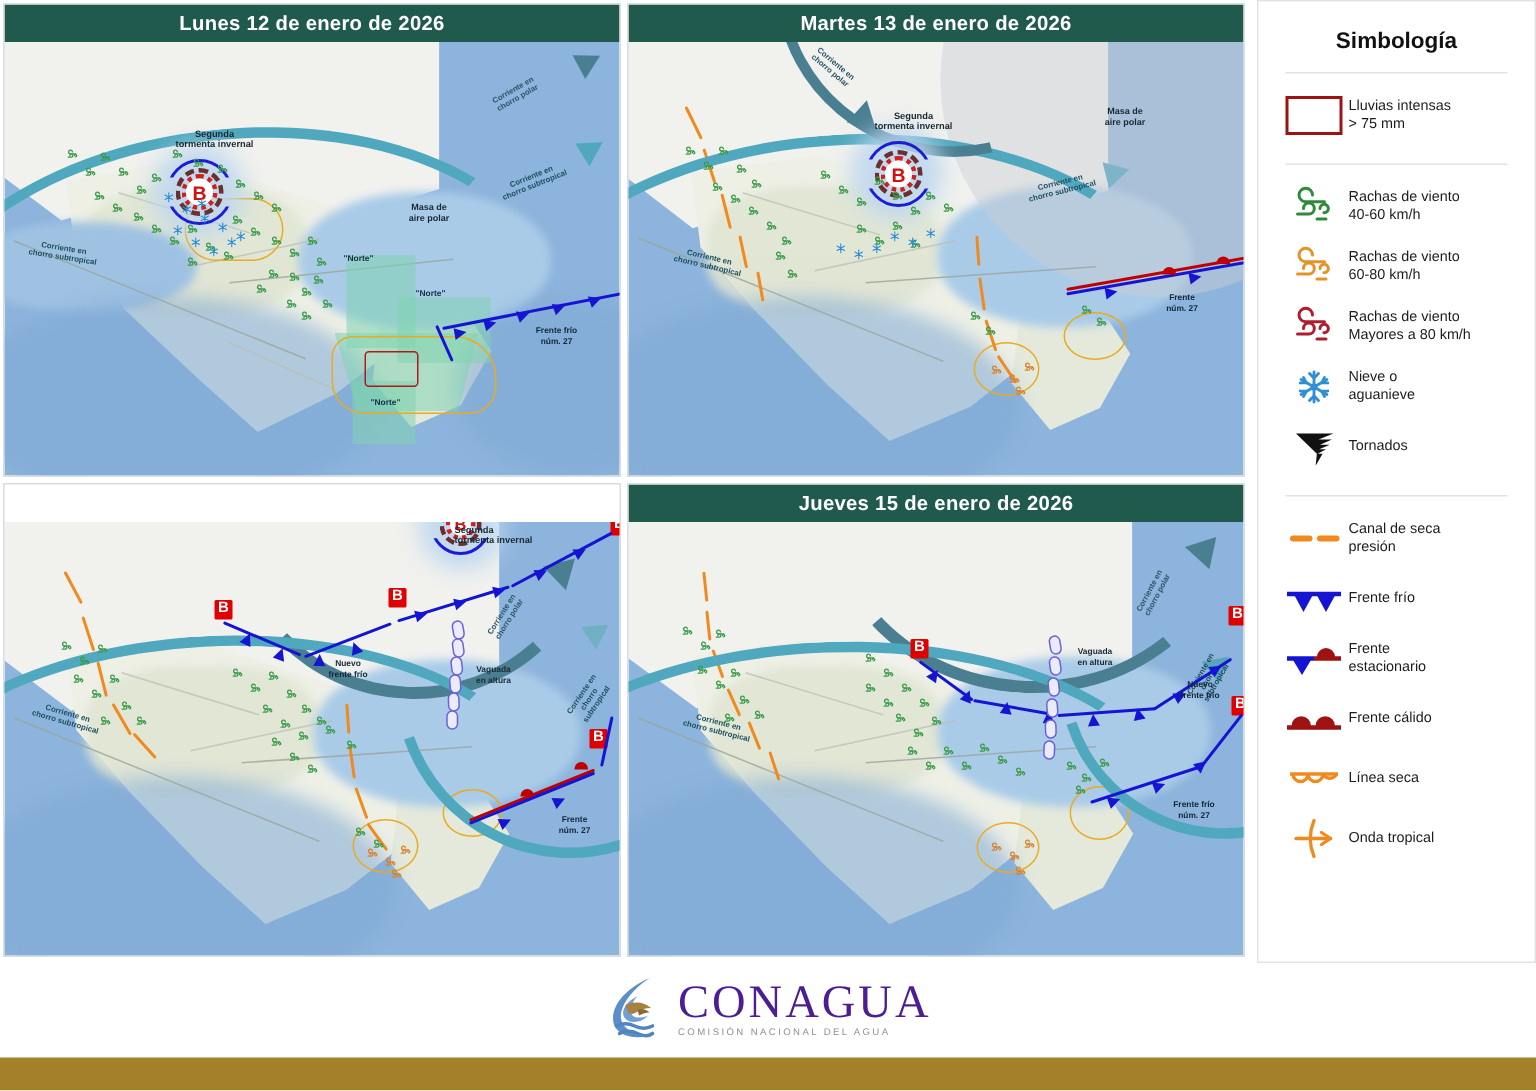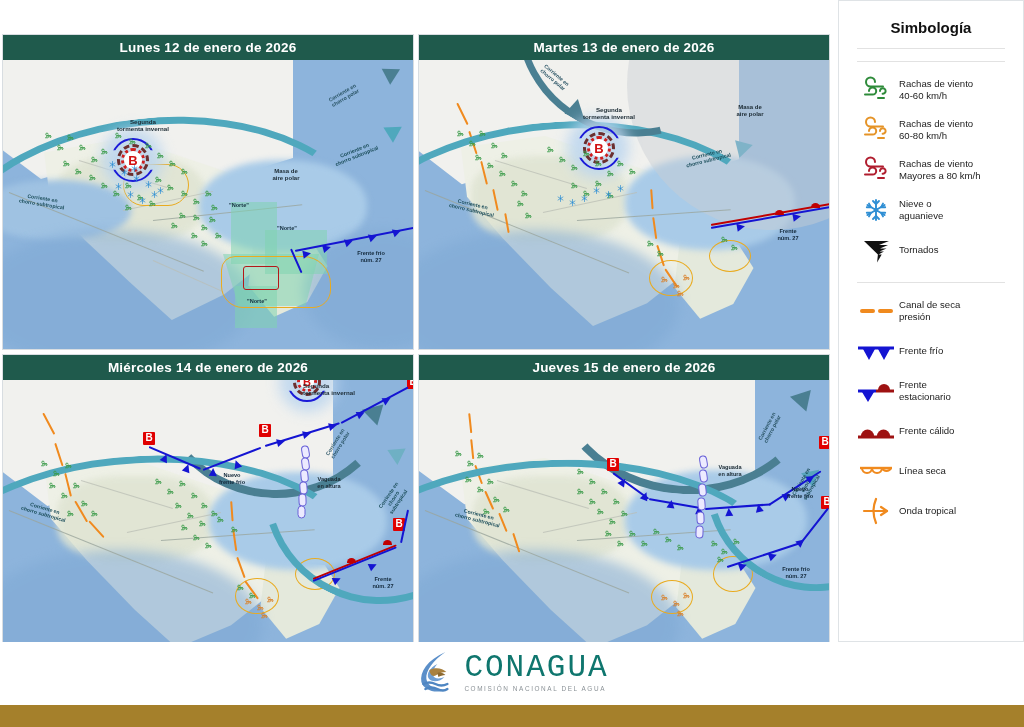--- a/index.html
+++ b/index.html
@@ -4,21 +4,21 @@
 <style>
   html,body{margin:0;padding:0;}
   body{
     width:1024px;height:727px;overflow:hidden;
     background:#ffffff;
     font-family:"Liberation Sans", sans-serif;
   }
   #root{position:relative;width:1024px;height:727px;background:#fff;}
 
   
-  .panels{position:absolute;left:0;top:0;width:836px;height:642px;margin-top:32px;}
+  .panels{position:absolute;left:0;top:0;width:836px;height:642px;}
   .panel{position:absolute;background:#fff;border:1px solid #d8dde1;box-sizing:border-box;overflow:hidden;}
   .p1{left:2px;  top:2px;   width:412px;height:316px;}
   .p2{left:418px;top:2px;   width:412px;height:316px;}
   .p3{left:2px;  top:322px; width:412px;height:316px;}
   .p4{left:418px;top:322px; width:412px;height:316px;}
 
   .panel-title{
     position:absolute;left:0;top:0;width:100%;height:25px;
     background:#1f5a4c;color:#fff;
     font-size:13.5px;font-weight:bold;line-height:25px;text-align:center;
@@ -97,21 +97,21 @@
   .leg-row{display:flex;align-items:center;padding:5px 10px 5px 14px;}
   .leg-ico{width:46px;min-width:46px;height:30px;display:flex;align-items:center;justify-content:center;}
   .leg-txt{font-size:9.6px;color:#1c1c1c;line-height:1.26;}
   .sw-y{width:38px;height:26px;border:2.6px solid #e9ab20;box-sizing:border-box;}
   .sw-r{width:38px;height:26px;border:2.6px solid #9e1212;box-sizing:border-box;}
 
   
   .footer{position:absolute;left:0;top:642px;width:1024px;height:63px;background:#fff;}
   .logo-wrap{position:absolute;left:50%;top:8px;transform:translateX(-50%);display:flex;align-items:center;gap:9px;}
   .logo-text{display:flex;flex-direction:column;}
-  .logo-main{font-family:Liberation Mono, monospace;font-size:31px;letter-spacing:2px;color:#0f766e;line-height:31px;}
+  .logo-main{font-family:Liberation Serif, serif;font-size:31px;letter-spacing:2px;color:#4c1d95;line-height:31px;}
   .logo-sub{font-size:6.4px;letter-spacing:1.6px;color:#8a9196;margin-top:2px;}
   .goldbar{position:absolute;left:0;top:705px;width:1024px;height:22px;background:#a5802b;}
 </style>
 </head>
 <body>
 
 <div id="root">
 
   <div class="panels">
 
@@ -816,21 +816,20 @@
                 <g stroke="#2f8fd4" stroke-width="2.6" stroke-linecap="round">
                   <path d="M20 3 V25 M11 8.5 L29 19.5 M29 8.5 L11 19.5"></path>
                 </g>
                 <circle cx="20" cy="14" r="2.6" fill="#2f8fd4"></circle>
               </svg></div>
           </div>
       </div>
     </div>
 
     <div class="panel p3">
-      <div class="panel-title">Miércoles 14 de enero de 2026</div>
       <div class="map">
         <div class="ocean"></div>
         <div class="usa" style="left:-10px;top:-10px;width:340px;height:158px;clip-path:polygon(0 0,100% 0,100% 70%,70% 88%,40% 70%,16% 86%,0 60%);"></div>
         <div class="land" style="left:18px;top:78px;width:300px;height:190px;clip-path:polygon(8% 6%,36% 0,66% 16%,88% 28%,100% 44%,86% 68%,70% 88%,52% 100%,38% 80%,22% 54%,10% 32%);"></div>
         <div class="land2" style="left:250px;top:180px;width:92px;height:82px;clip-path:polygon(14% 0,78% 6%,94% 34%,72% 78%,36% 96%,8% 58%);"></div>
         <div class="land-hi" style="left:54px;top:96px;width:156px;height:86px;"></div>
         <div class="shelf" style="left:206px;top:92px;width:178px;height:98px;"></div>
         <div class="ocean-deep" style="left:-30px;top:170px;width:290px;height:150px;"></div>
         <div class="coastline" style="left:6px;top:130px;width:220px;transform:rotate(22deg);"></div>
         <div class="coastline" style="left:158px;top:160px;width:154px;transform:rotate(-4deg);"></div>
@@ -1426,20 +1425,27 @@
               </svg></div>
           </div>
       </div>
     </div>
   </div>
 
   <div class="legend">
     <div class="legend-title">Simbología</div>
     <div class="legend-rule"></div>
     <div id="legend-rows">
+        <div class="leg-row">
+          <div class="leg-ico">
+            <div class="sw-r"></div>
+          </div>
+          <div class="leg-txt" style="white-space: pre-line;">Lluvias intensas
+&gt; 75 mm</div>
+        </div>
         <div class="legend-rule"></div>
         <div class="leg-row">
           <div class="leg-ico">
             <svg width="40" height="28" viewBox="0 0 40 28">
               <g fill="none" stroke="#2e8b3a" stroke-width="2" stroke-linecap="round">
                 <path d="M19 6 a4.5 4.5 0 1 0 -4.5 4.5 L27 10.5"></path>
                 <path d="M13 15 a3.6 3.6 0 1 1 3.6 3.6 L9 18.6"></path>
                 <path d="M24 15 a2.8 2.8 0 1 1 2.6 2.8"></path>
                 <path d="M22 22 h6"></path>
               </g>

